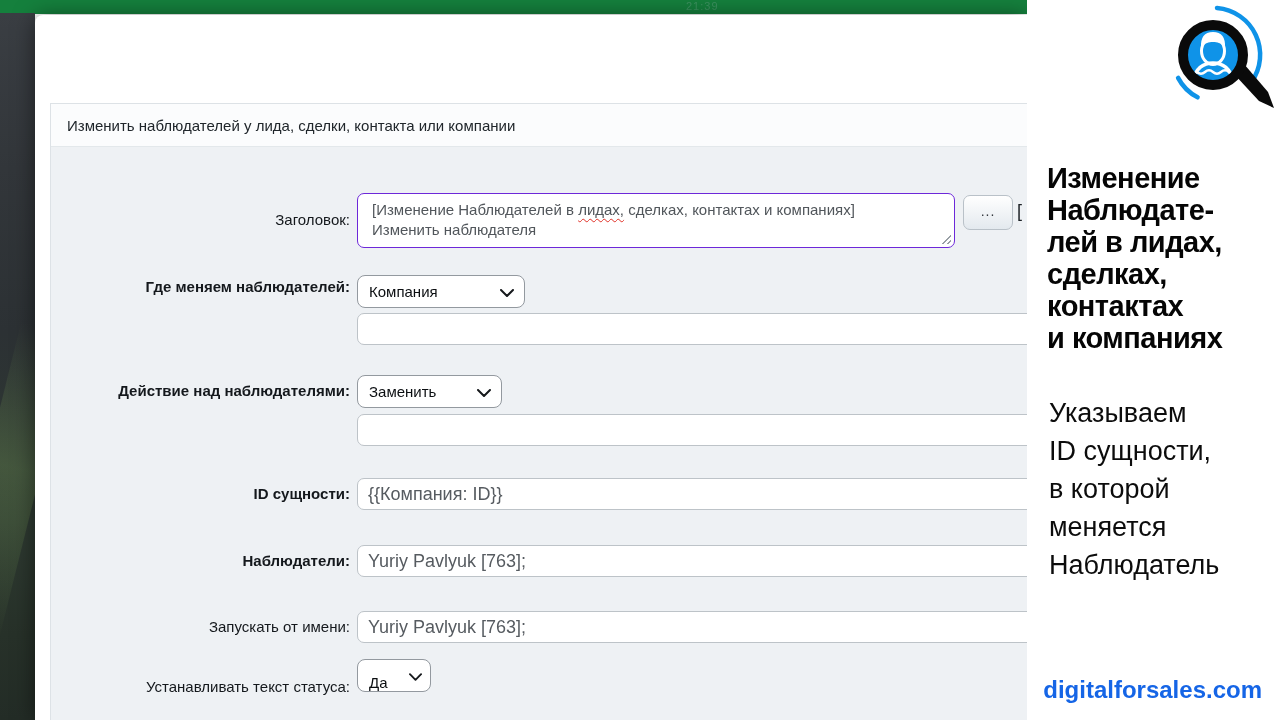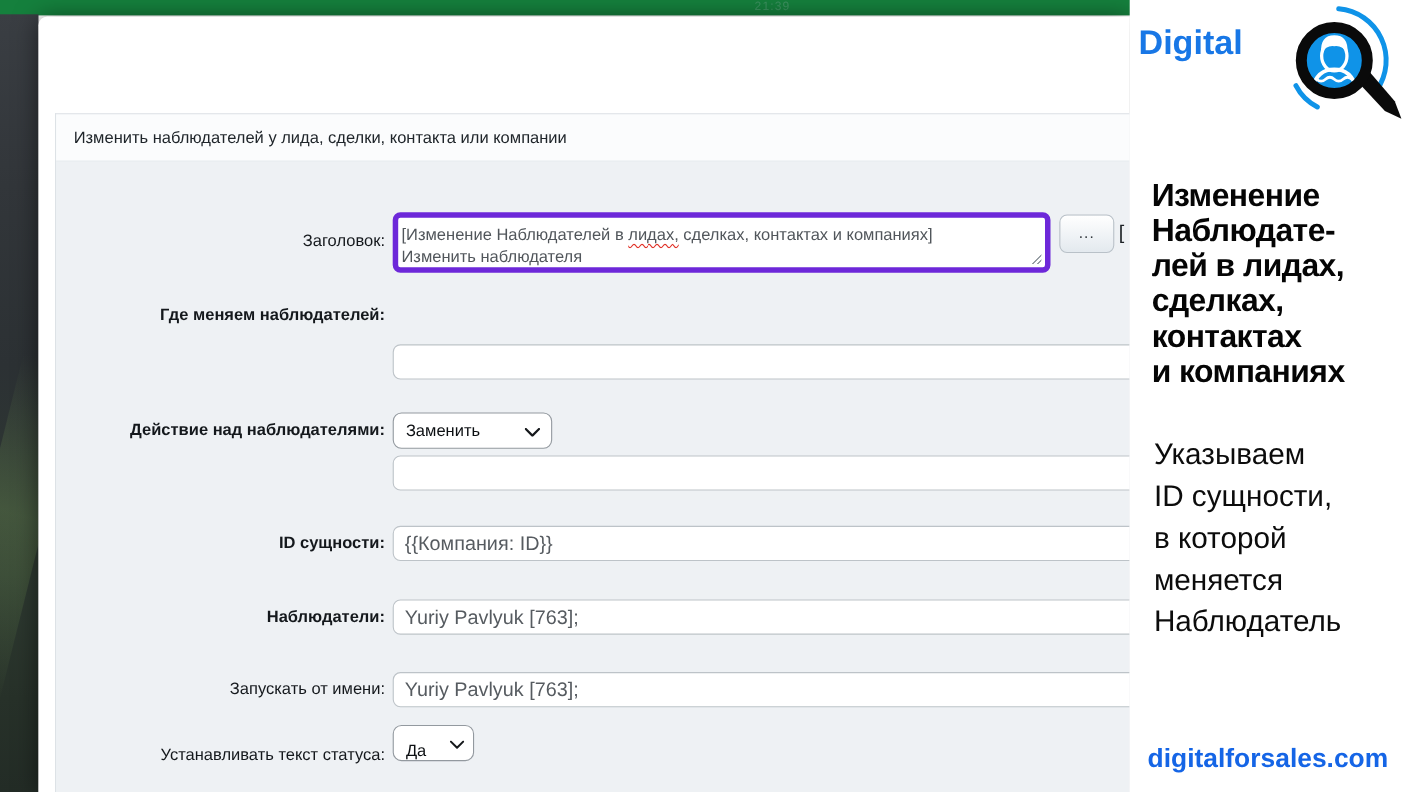--- a/index.html
+++ b/index.html
@@ -34,22 +34,22 @@
   .panel-title { padding-left:16px; line-height:43px; font-size:15px; color:#20262b; }
   .panel-body { position:relative; width:100%; height:573px; background:#eef1f4;
     overflow:hidden; }
 
   
   .row-label { position:absolute; left:5px; width:294px; text-align:right;
     font-size:15px; line-height:20px; color:#14181c; }
   .row-label.required { font-weight:bold; }
 
   .textarea { position:absolute; left:306px; top:46px; width:598px; height:55px;
-    background:#fff; border:5px solid #6d28d9; border-radius:7px;
-    padding:6px 3px; font-size:15px; line-height:20px; color:#51565b; }
+    background:#fff; border:1px solid #6d28d9; border-radius:7px;
+    padding:6px 14px; font-size:15px; line-height:20px; color:#51565b; }
   .textarea .resize-handle { position:absolute; right:3px; bottom:3px;
     width:10px; height:10px;
     background:repeating-linear-gradient(-45deg, transparent 0 2px, #989fa5 2px 3.2px);
     clip-path:polygon(100% 0, 100% 100%, 0 100%); }
   .misspell { text-decoration:underline; text-decoration-style:wavy;
     text-decoration-color:#e03127; text-decoration-thickness:1px;
     text-underline-offset:3px; }
 
   .more-btn { position:absolute; left:912px; top:48px; width:50px; height:35px;
     background:linear-gradient(#ffffff,#e3e9ee); border:1px solid #b9c1c8;
@@ -102,20 +102,26 @@
       <div class="row-label" style="top:63px;">Заголовок:</div>
       <div class="textarea">
         <div><span>[Изменение Наблюдателей в </span><span class="misspell">лидах,</span><span> сделках, контактах и компаниях]</span></div>
         <div>Изменить наблюдателя</div>
         <span class="resize-handle"></span>
       </div>
       <div class="more-btn">...</div>
       <div class="bracket-hint">[</div>
 
       <div class="row-label required" style="top:130px;">Где меняем наблюдателей:</div>
+      <div class="sel" style="left:306px; top:128px; width:168px;">
+        <span>Компания</span>
+        <svg class="chev" width="14" height="8" viewBox="0 0 14 8">
+            <path d="M1 1 L7 7 L13 1" stroke="#16191c" stroke-width="2" fill="none" stroke-linecap="round" stroke-linejoin="round"></path>
+          </svg>
+      </div>
       <input class="txt" style="top: 166px;" value="">
 
       <div class="row-label required" style="top:234px;">Действие над наблюдателями:</div>
       <div class="sel" style="left:306px; top:228px; width:145px;">
         <span>Заменить</span>
         <svg class="chev" width="14" height="8" viewBox="0 0 14 8">
             <path d="M1 1 L7 7 L13 1" stroke="#16191c" stroke-width="2" fill="none" stroke-linecap="round" stroke-linejoin="round"></path>
           </svg>
       </div>
       <input class="txt" style="top: 267px;" value="">
@@ -136,21 +142,20 @@
             <path d="M1 1 L7 7 L13 1" stroke="#16191c" stroke-width="2" fill="none" stroke-linecap="round" stroke-linejoin="round"></path>
           </svg>
       </div>
 
     </div>
   </div>
 </div>
 
 <div class="sidebar">
   <div class="brand-text">
-    <div>Digital</div>
   </div>
 
   <svg class="brand-logo" width="108" height="114" viewBox="0 0 108 114">
 
     <path d="M 45 8 A 47 47 0 0 1 79.5 82" stroke="#0f93e8" stroke-width="4.5" fill="none" stroke-linecap="round"></path>
     <path d="M 25.6 97.3 A 45 45 0 0 1 6.1 77.9" stroke="#0f93e8" stroke-width="4.5" fill="none" stroke-linecap="round"></path>
 
     <polygon points="62,74 72,64 96,92 102,108 87,101" fill="#0a0a0a"></polygon>
 
     <circle cx="41" cy="55" r="26" fill="#0f93e8"></circle>

